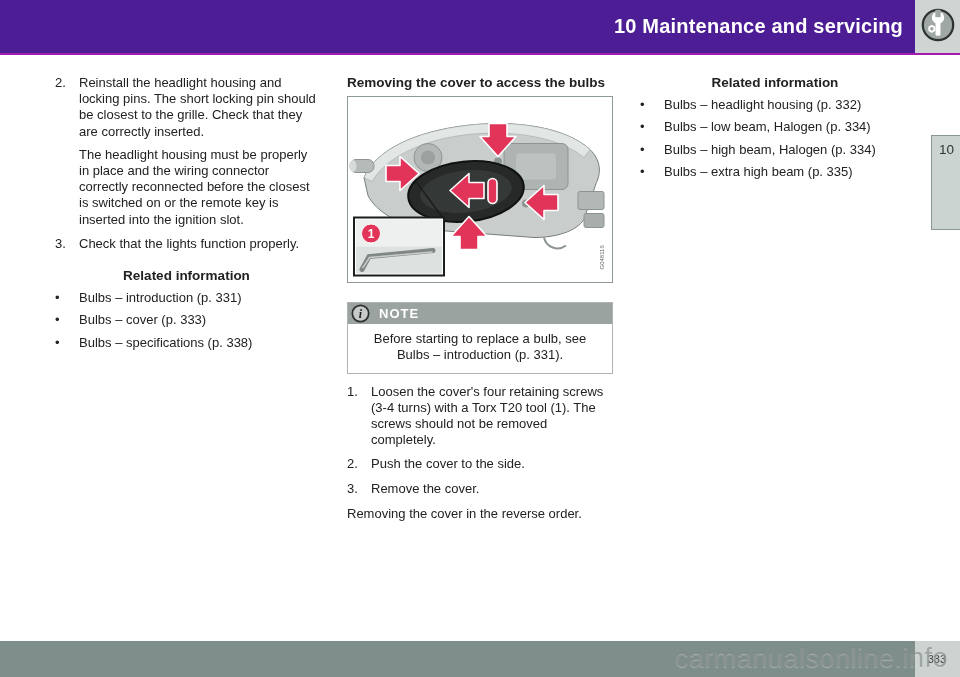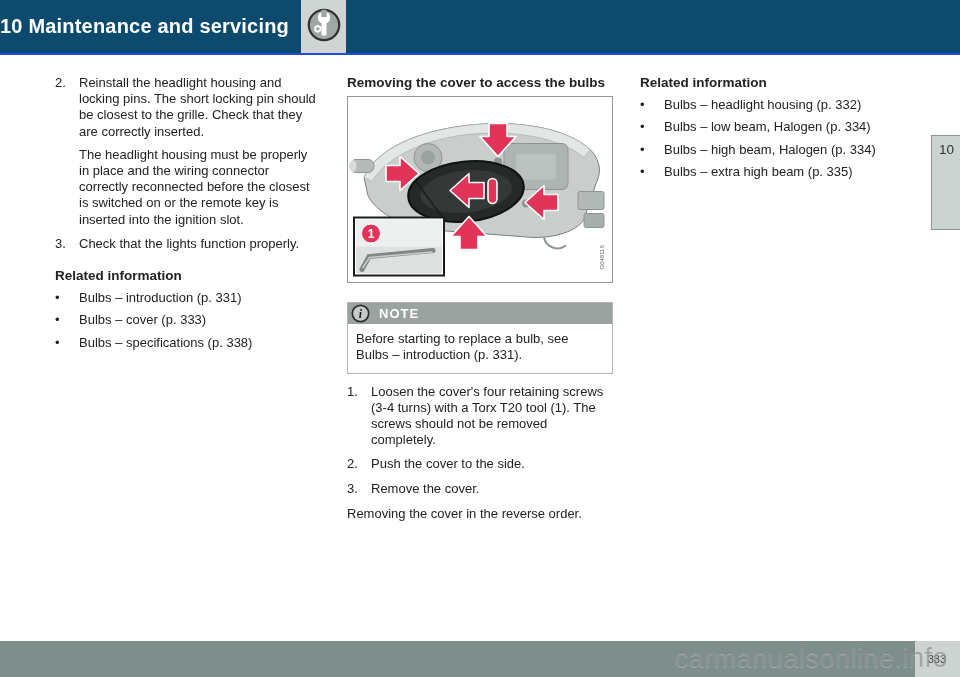--- a/index.html
+++ b/index.html
@@ -5,22 +5,22 @@
   html,body{margin:0;padding:0;}
   body{
     width:960px;height:677px;position:relative;overflow:hidden;
     background:#ffffff;
     font-family:"Liberation Sans","DejaVu Sans",sans-serif;
     color:#222;
   }
   
   .header{
     position:absolute;left:0;top:0;width:960px;height:53px;
-    background:#0c4a6e;border-bottom:2px solid #1d4ed8;
-    display:flex;align-items:center;
+    background:#4c1d95;border-bottom:2px solid #a21caf;
+    display:flex;align-items:center;justify-content:flex-end;
   }
   .header-title{
     color:#fff;font-weight:bold;font-size:20px;letter-spacing:.2px;
     padding-right:12px;
   }
   .header-iconbox{
     width:45px;height:53px;background:#cfd5d2;
     display:flex;align-items:center;justify-content:center;flex:0 0 auto;
   }
   
@@ -32,41 +32,41 @@
   
   .col{position:absolute;top:75px;font-size:13px;line-height:16.2px;}
   .col-left{left:55px;width:263px;}
   .col-mid{left:347px;width:266px;}
   .col-right{left:640px;width:270px;}
   .step{display:flex;margin-top:8px;}
   .step:first-child{margin-top:0;}
   .step .num{width:24px;flex:0 0 auto;}
   .step .txt{flex:1;}
   .cont-para{margin:7px 0 0 24px;}
-  .rel-heading{font-weight:bold;font-size:13.5px;margin-top:16px;}
+  .rel-heading{font-weight:bold;font-size:13.5px;margin-top:16px;text-align:center;}
   .bullet{display:flex;margin-top:6px;}
   .bullet .dot{width:24px;flex:0 0 auto;font-size:13px;}
   .bullet .txt{flex:1;}
   
   .article-title{color:#d6141e;font-weight:bold;font-size:15.5px;margin:0 0 6px 0;}
   .article-intro{font-style:italic;margin:0 0 10px 0;}
   .section-heading{font-weight:bold;font-size:13.5px;margin:0 0 5px 0;}
   .figure{
     position:relative;width:264px;height:185px;border:1px solid #8f9a98;
     background:#fff;
   }
   .figure svg{display:block;width:100%;height:100%;}
   
   .note-box{margin-top:19px;border:1px solid #b0b5b3;}
   .note-header{
     height:21px;background:#9aa39f;display:flex;align-items:center;position:relative;
   }
   .note-header .info-icon{margin-left:3px;}
   .note-label{color:#fff;font-weight:bold;font-size:13px;letter-spacing:1px;margin-left:9px;}
-  .note-body{padding:7px 8px 9px 8px;}
+  .note-body{padding:7px 8px 9px 8px;text-align:center;}
   .outro{margin-top:9px;}
   .mid-steps{margin-top:10px;}
   
   .footer{
     position:absolute;left:0;bottom:0;width:960px;height:36px;background:#7e8e8b;
   }
   .footer-pagebox{
     position:absolute;right:0;bottom:0;width:45px;height:36px;background:#ccd3d0;
   }
   .page-number{

